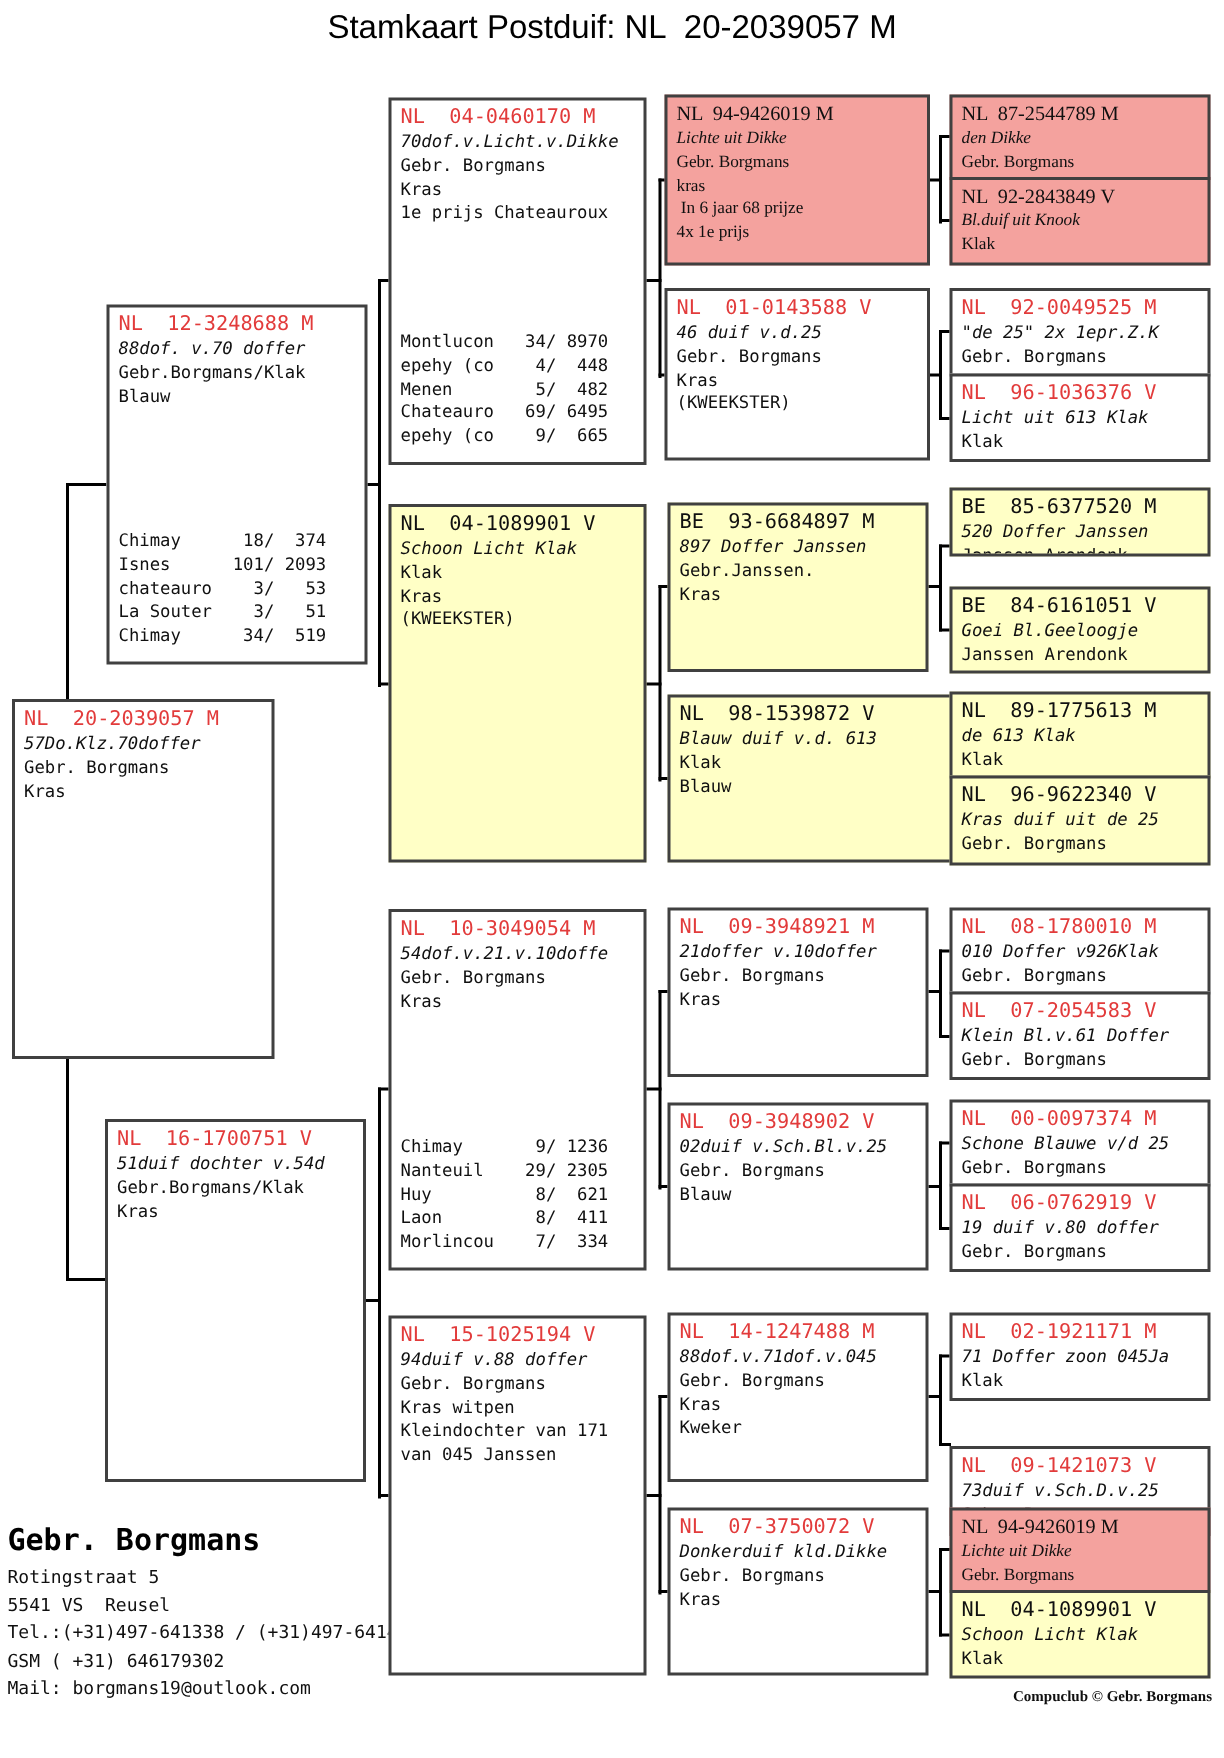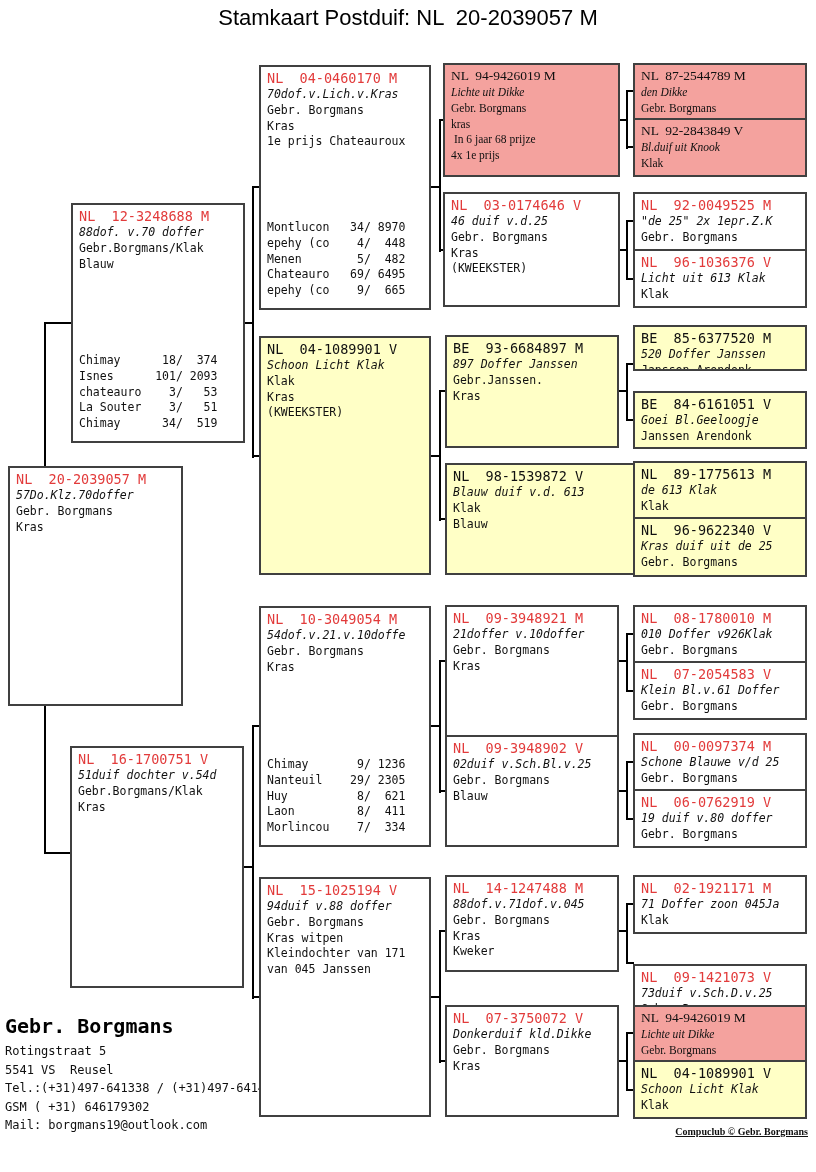--- a/index.html
+++ b/index.html
@@ -38,21 +38,21 @@
     position:absolute; left:5px; top:1014px;
     font-size:20px; font-weight:bold; color:#000; white-space:pre;
   }
   .contact {
     position:absolute; left:5px; top:1042px;
     font-size:12px; line-height:18.6px; white-space:pre; color:#101010;
   }
   .credit {
     position:absolute; right:8px; top:1126px;
     font-family:"Liberation Serif", serif; font-weight:bold;
-    font-size:10px; color:#101010; white-space:pre;text-decoration:underline;
+    font-size:10px; color:#101010; white-space:pre;
   }
 </style>
 </head>
 <body>
 
 <div id="page">
 
   <div class="title">Stamkaart Postduif: NL  20-2039057 M</div>
 
   <div class="vline" style="left:44px;top:322px;height:532px"></div>
@@ -149,21 +149,21 @@
   </div>
   <div class="box" style="left:70px;top:746px;width:174px;height:242px">
     <div class="ring">NL  16-1700751 V</div>
     <div class="pname">51duif dochter v.54d</div>
     <div class="plines">Gebr.Borgmans/Klak
 Kras</div>
   </div>
 
   <div class="box" style="left:259px;top:65px;width:172px;height:245px">
     <div class="ring">NL  04-0460170 M</div>
-    <div class="pname">70dof.v.Lich.v.Kras</div>
+    <div class="pname">70dof.v.Licht.v.Dikke</div>
     <div class="plines">Gebr. Borgmans
 Kras
 1e prijs Chateauroux</div>
     <div class="results">Montlucon   34/ 8970
 epehy (co    4/  448
 Menen        5/  482
 Chateauro   69/ 6495
 epehy (co    9/  665</div>
   </div>
   <div class="box yellow" style="left:259px;top:336px;width:172px;height:239px">
@@ -195,51 +195,51 @@
 
   <div class="box pink" style="left:443px;top:63px;width:177px;height:114px">
     <div class="ring">NL  94-9426019 M</div>
     <div class="pname">Lichte uit Dikke</div>
     <div class="plines">Gebr. Borgmans
 kras
  In 6 jaar 68 prijze
 4x 1e prijs</div>
   </div>
   <div class="box" style="left:443px;top:192px;width:177px;height:115px">
-    <div class="ring">NL  03-0174646 V</div>
+    <div class="ring">NL  01-0143588 V</div>
     <div class="pname">46 duif v.d.25</div>
     <div class="plines">Gebr. Borgmans
 Kras
 (KWEEKSTER)</div>
   </div>
   <div class="box yellow" style="left:445px;top:335px;width:174px;height:113px">
     <div class="ring">BE  93-6684897 M</div>
     <div class="pname">897 Doffer Janssen</div>
     <div class="plines">Gebr.Janssen.
 Kras</div>
   </div>
   <div class="box yellow" style="left:445px;top:463px;width:198px;height:112px">
     <div class="ring">NL  98-1539872 V</div>
     <div class="pname">Blauw duif v.d. 613</div>
     <div class="plines">Klak
 Blauw</div>
   </div>
-  <div class="box" style="left:445px;top:605px;width:174px;height:132px">
+  <div class="box" style="left:445px;top:605px;width:174px;height:113px">
     <div class="ring">NL  09-3948921 M</div>
     <div class="pname">21doffer v.10doffer</div>
     <div class="plines">Gebr. Borgmans
 Kras</div>
   </div>
   <div class="box" style="left:445px;top:735px;width:174px;height:112px">
     <div class="ring">NL  09-3948902 V</div>
     <div class="pname">02duif v.Sch.Bl.v.25</div>
     <div class="plines">Gebr. Borgmans
 Blauw</div>
   </div>
-  <div class="box" style="left:445px;top:875px;width:174px;height:97px">
+  <div class="box" style="left:445px;top:875px;width:174px;height:113px">
     <div class="ring">NL  14-1247488 M</div>
     <div class="pname">88dof.v.71dof.v.045</div>
     <div class="plines">Gebr. Borgmans
 Kras
 Kweker</div>
   </div>
   <div class="box" style="left:445px;top:1005px;width:174px;height:112px">
     <div class="ring">NL  07-3750072 V</div>
     <div class="pname">Donkerduif kld.Dikke</div>
     <div class="plines">Gebr. Borgmans

